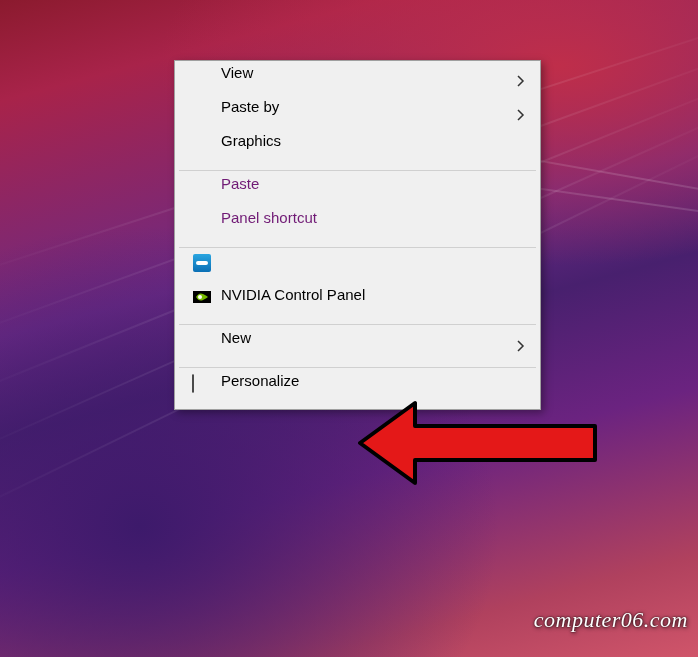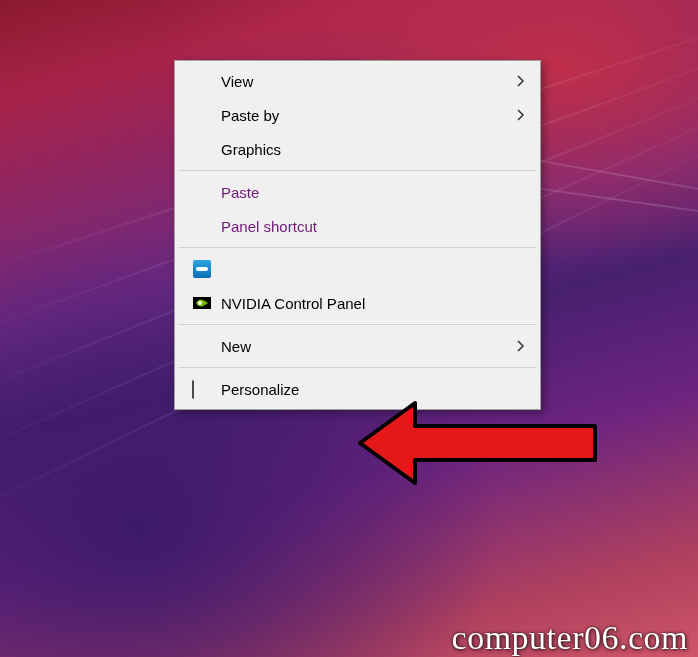--- a/index.html
+++ b/index.html
@@ -32,21 +32,20 @@
       left: 174px;
       top: 60px;
       width: 367px;
       background: #f0f0f0;
       border: 1px solid #a0a0a0;
       box-shadow: 3px 3px 8px rgba(0,0,0,0.35);
       padding: 3px 2px;
     }
     .menu-item {
       display: flex;
-      align-items: center;
       height: 34px;
       padding: 0 8px 0 12px;
       cursor: default;
       position: relative;
     }
     .menu-item.disabled .menu-label { color: #701a75; }
     .icon-slot {
       width: 26px;
       height: 22px;
       display: flex;
@@ -129,23 +128,24 @@
     }
     .red-arrow {
       position: absolute;
       left: 355px;
       top: 378px;
       pointer-events: none;
     }
     .watermark {
       position: absolute;
       right: 10px;
-      bottom: 0;
+      bottom: 24px;
       font-family: Georgia, 'Times New Roman', serif;
-      font-size: 34px;
+      font-style: italic;
+      font-size: 22px;
       color: #fff;
       text-shadow: 1px 1px 4px rgba(0,0,0,0.8), 0 0 2px rgba(0,0,0,0.9);
       letter-spacing: 0.5px;
     }
   </style>
 </head>
 <body>
 
 <div class="wallpaper">
   <div class="ridge" style="top:280px;left:-50px;transform:rotate(-18deg)"></div>

